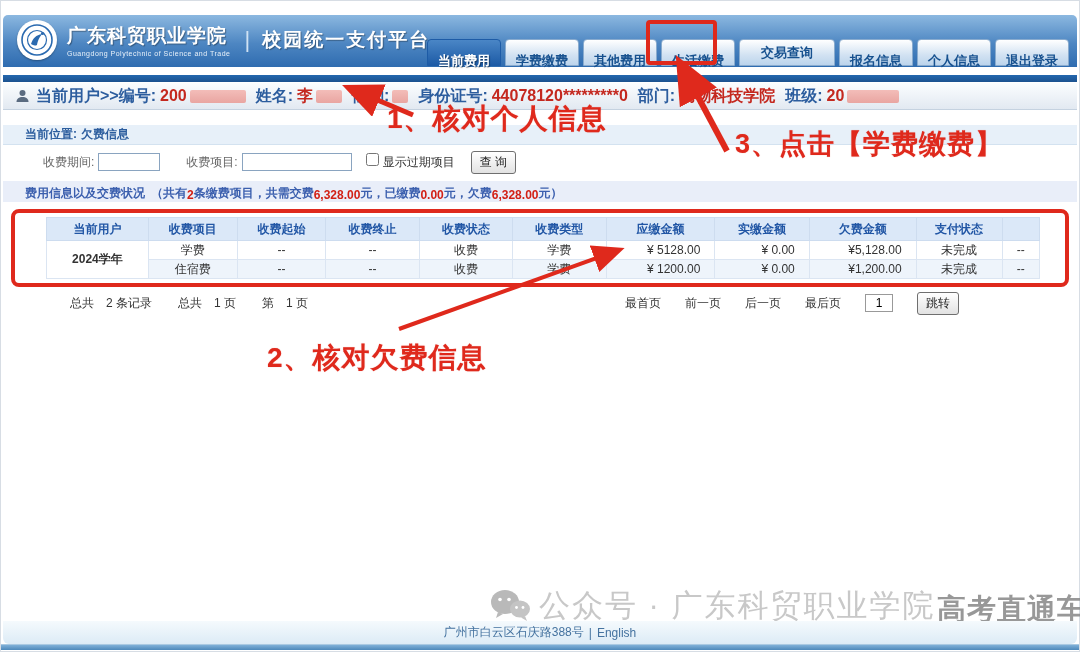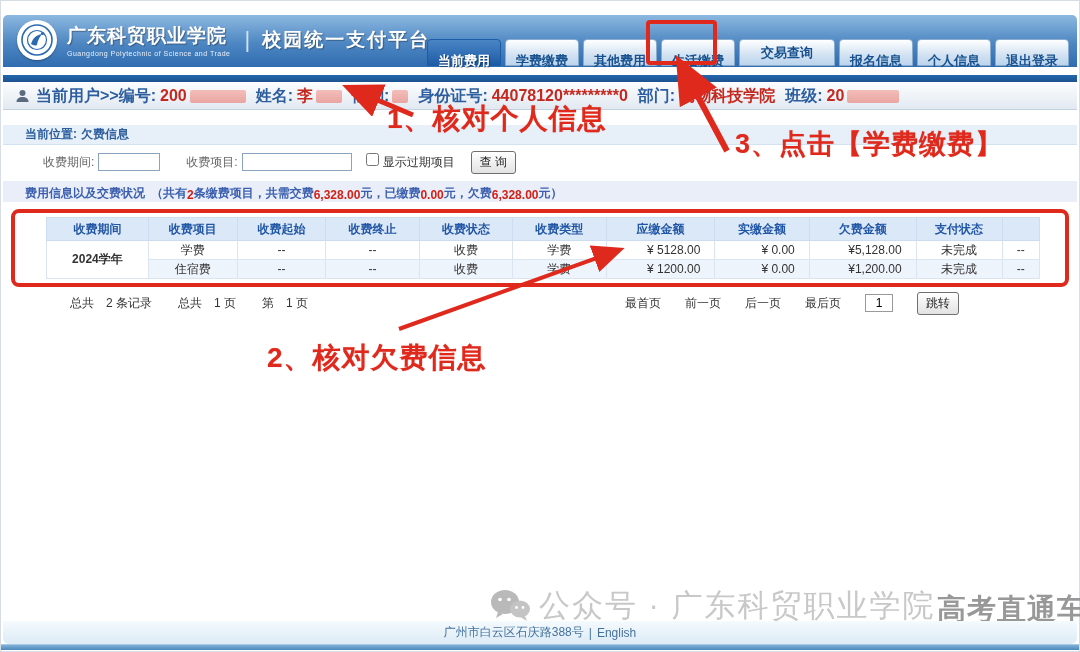--- a/index.html
+++ b/index.html
@@ -207,21 +207,21 @@
         <col class="c-status">
           <col class="c-type">
           <col class="c-pay">
           <col class="c-paid">
         <col class="c-owe">
           <col class="c-pst">
           <col class="c-x">
       </colgroup>
       <tbody>
           <tr>
-        <th>收费期间</th>
+        <th>当前用户</th>
         <th>收费项目</th>
         <th>收费起始</th>
         <th>收费终止</th>
         <th>收费状态</th>
         <th>收费类型</th>
         <th>应缴金额</th>
         <th>实缴金额</th>
         <th>欠费金额</th>
         <th>支付状态</th>
         <th></th>

